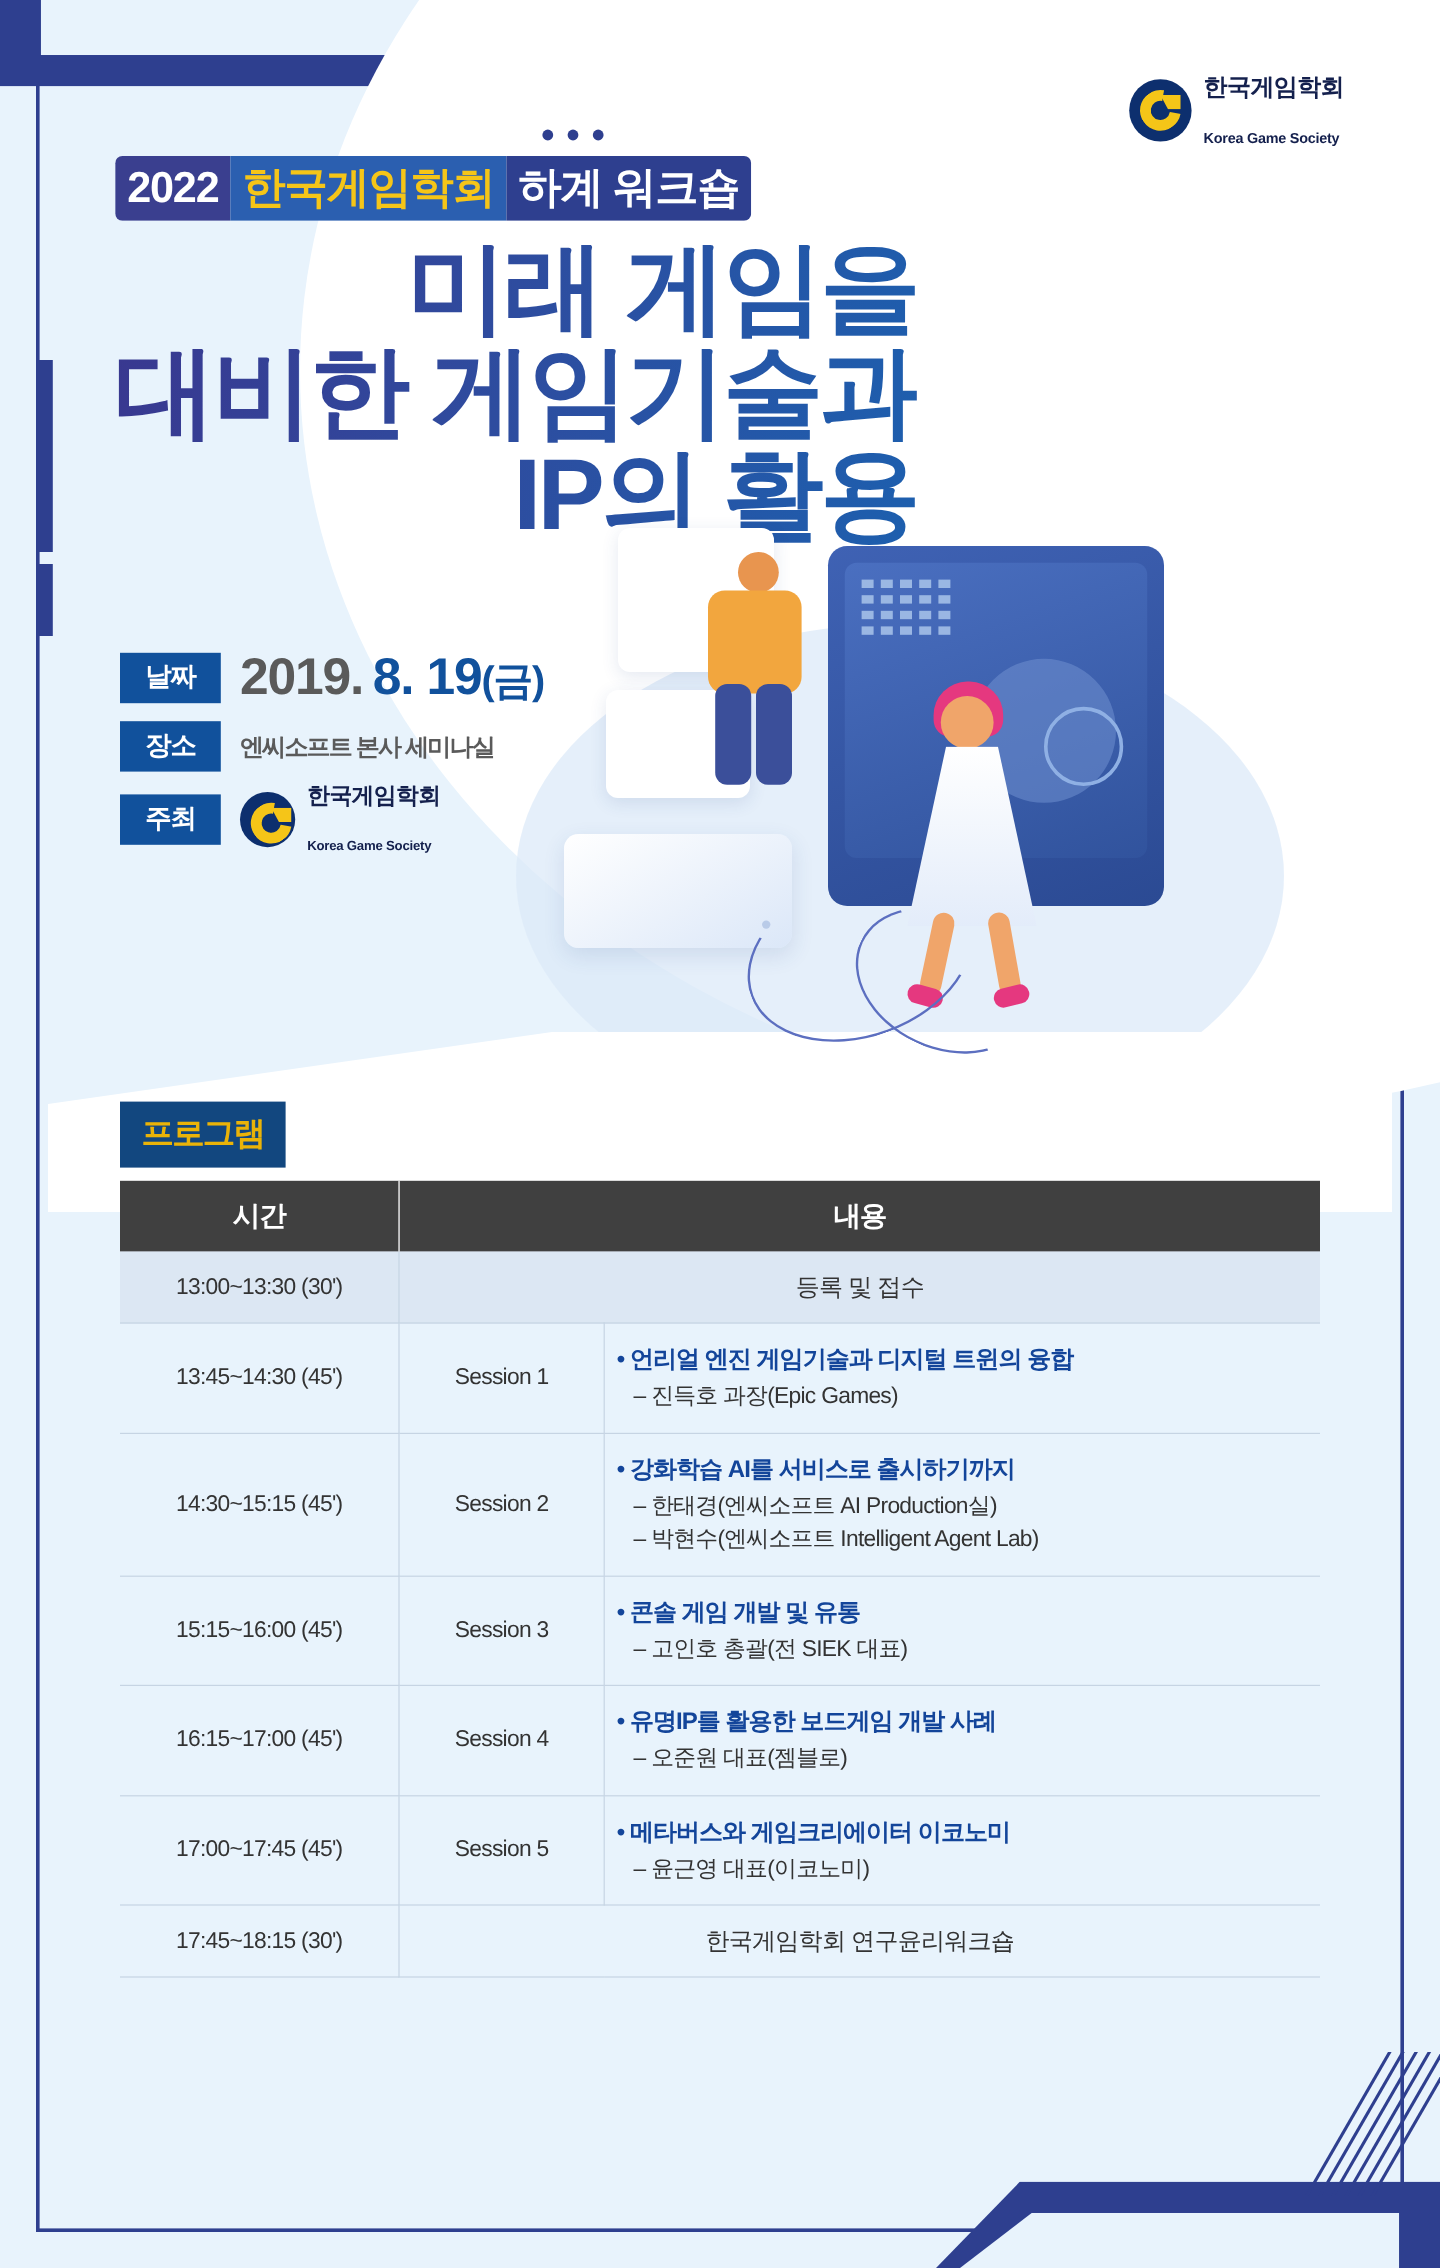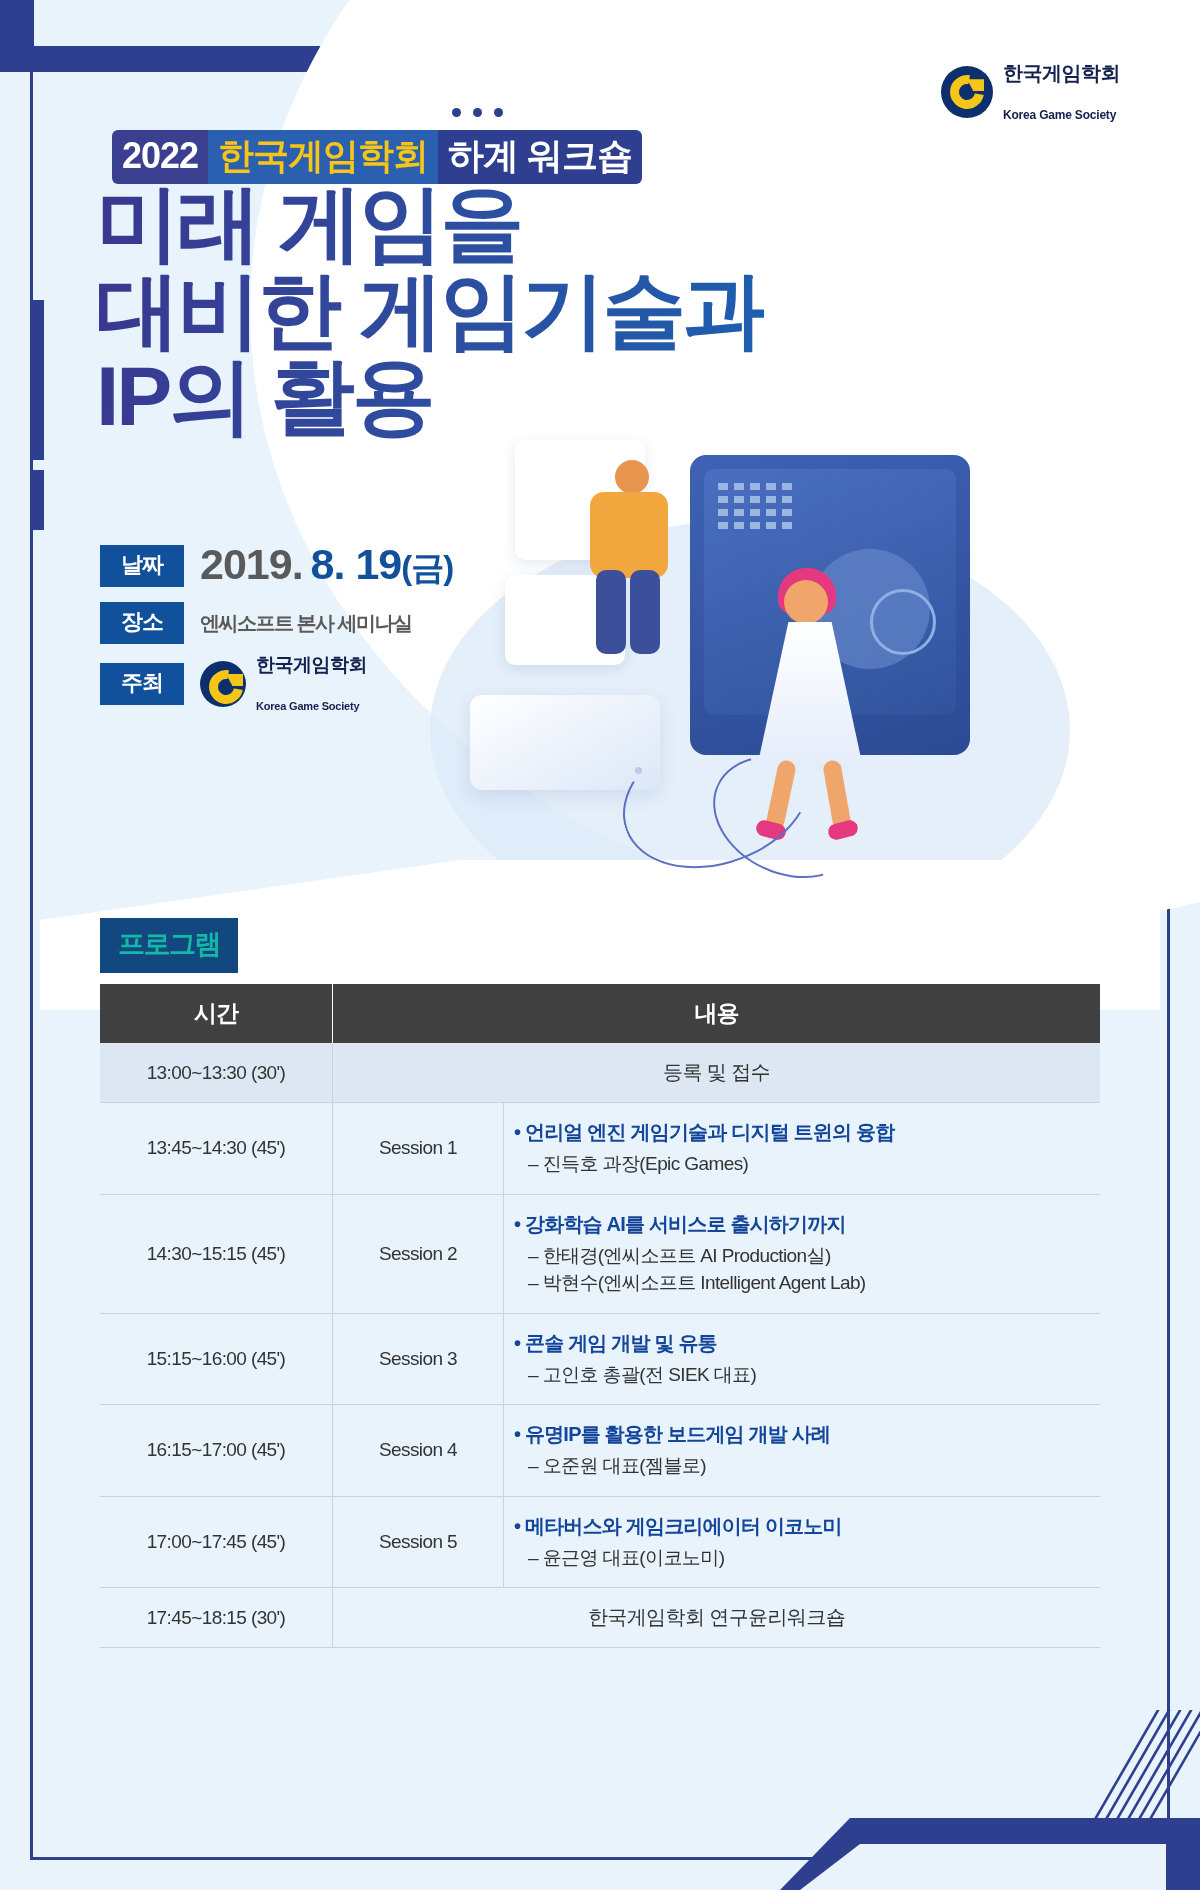--- a/index.html
+++ b/index.html
@@ -95,43 +95,44 @@
   .logo-text .kr{
     font-size:20px;font-weight:bold;color:#14204d;letter-spacing:-.5px;line-height:1.1;
   }
   .logo-text .en{
     font-size:12px;font-weight:bold;color:#14204d;letter-spacing:-.2px;line-height:1.2;margin-top:24px;
   }
   .logo-top{position:absolute;right:80px;top:62px;}
 
   
   .badge-line{
-    position:absolute;left:112px;top:130px;
+    position:absolute;left:96px;top:130px;
     display:flex;align-items:stretch;
     font-size:36px;font-weight:bold;letter-spacing:-1px;
     border-radius:6px;overflow:hidden;
     line-height:1;
   }
   .badge-line span{padding:8px 10px 10px;display:inline-block;}
   .bl-a{background:#3a3f8f;color:#ffffff;}
   .bl-b{background:#2b5fb0;color:#f5c518;}
   .bl-c{background:#2e3f8f;color:#ffffff;}
 
   .dots{position:absolute;left:452px;top:108px;display:flex;gap:12px;}
   .dots i{width:9px;height:9px;border-radius:50%;background:#2e3f8f;display:block;}
 
   
   .title{
-    position:absolute;left:96px;top:180px;
+    position:absolute;left:96px;top:196px;
     font-size:84px;font-weight:bold;line-height:1.03;
     letter-spacing:-3px;
     background:linear-gradient(100deg,#39378f 0%,#2f4b9e 45%,#1d5fae 100%);
     -webkit-background-clip:text;background-clip:text;color:transparent;
     white-space:pre-line;
     text-shadow:none;
+    text-align:right;
   }
 
   
   .info{position:absolute;left:100px;top:540px;}
   .info-row{display:flex;align-items:center;margin-bottom:11px;}
   .tag{
     background:#11519c;color:#ffffff;
     font-size:22px;font-weight:bold;letter-spacing:-1px;
     padding:5px 11px 7px;min-width:62px;text-align:center;
     flex:0 0 auto;
@@ -193,21 +194,21 @@
   .sh1{left:196px;top:392px;transform:rotate(15deg);}
   .sh2{left:268px;top:392px;transform:rotate(-14deg);}
   .wire{position:absolute;border:2px solid #5c6fc0;border-radius:50%;
     border-top-color:transparent;border-right-color:transparent;}
   .w1{left:60px;top:300px;width:190px;height:130px;transform:rotate(-20deg);}
   .w2{left:150px;top:330px;width:150px;height:110px;transform:rotate(25deg);}
 
   
   .prog-badge{
     position:absolute;left:100px;top:918px;
-    background:#12477f;color:#14b8a6;
+    background:#12477f;color:#eab308;
     font-size:27px;font-weight:bold;letter-spacing:-1.5px;
     padding:8px 18px 11px;
   }
   table.program{
     position:absolute;left:100px;top:984px;width:1000px;
     border-collapse:collapse;
     font-size:19px;color:#222;
   }
   table.program th{
     background:#404040;color:#ffffff;font-size:23px;font-weight:bold;

